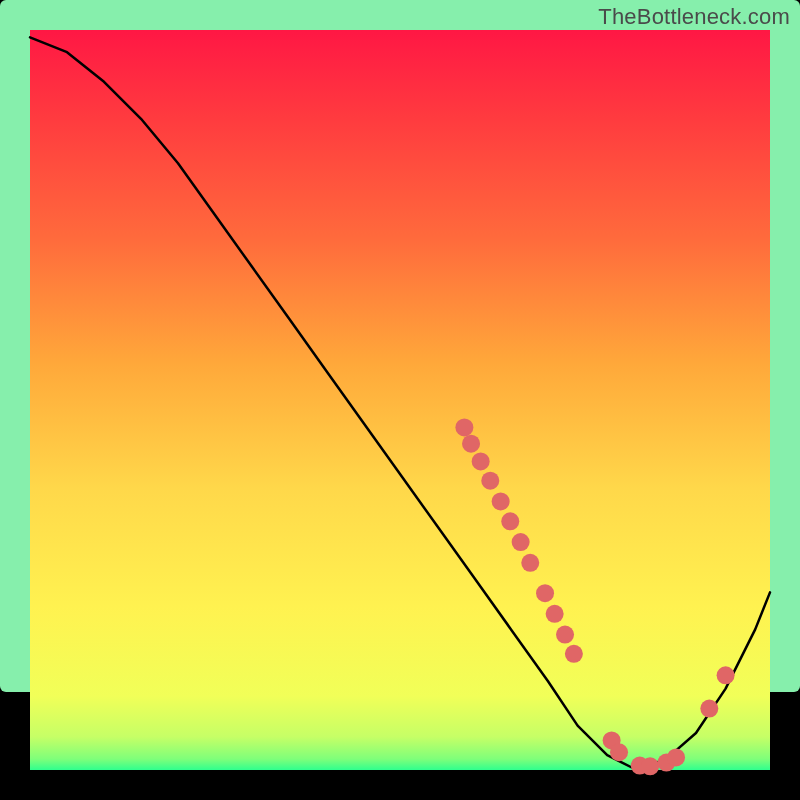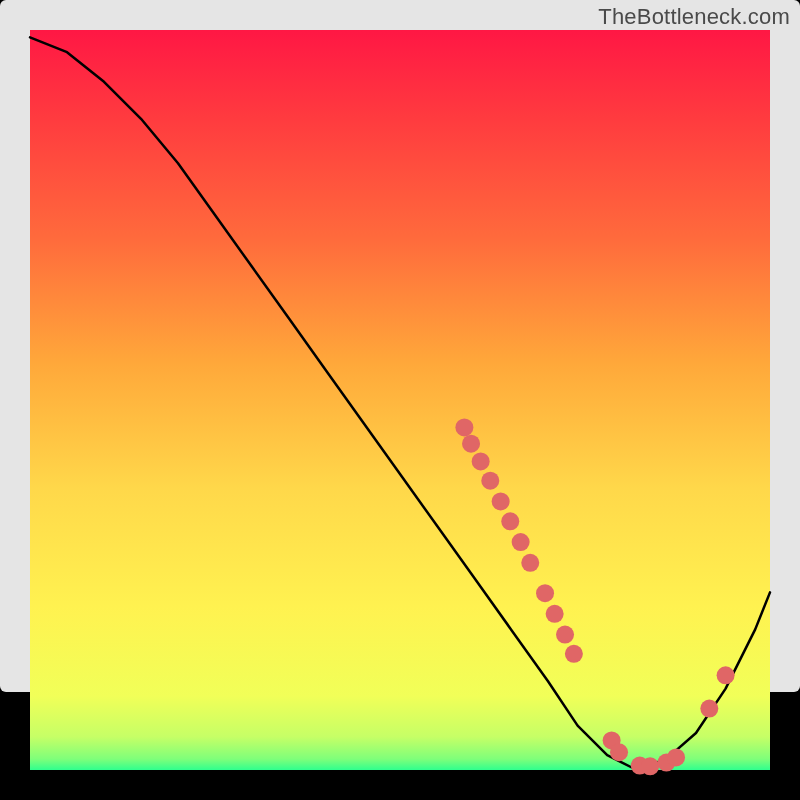--- a/index.html
+++ b/index.html
@@ -8,21 +8,21 @@
     width: 800px;
     height: 800px;
     background: #000;
     overflow: hidden;
     font-family: Arial, Helvetica, sans-serif;
   }
   .frame {
     position: relative;
     width: 800px;
     height: 692px;
-    background: #e5e5e5;
+    background: #86efac;
     border-radius: 6px;
   }
   .watermark {
     position: absolute;
     top: 4px;
     right: 10px;
     color: #4a4a4a;
     font-size: 22px;
     font-weight: 500;
     letter-spacing: 0.2px;

